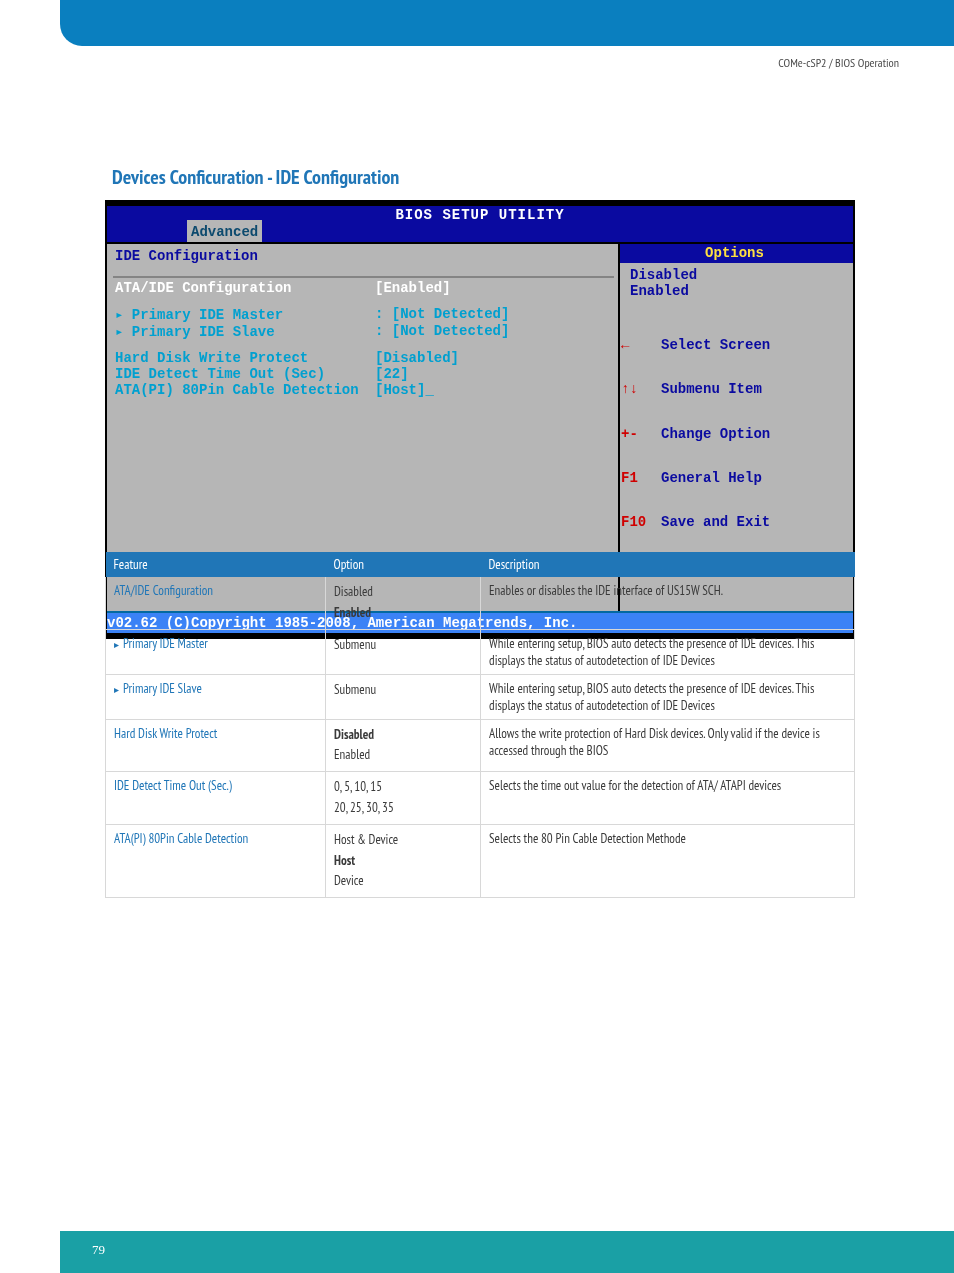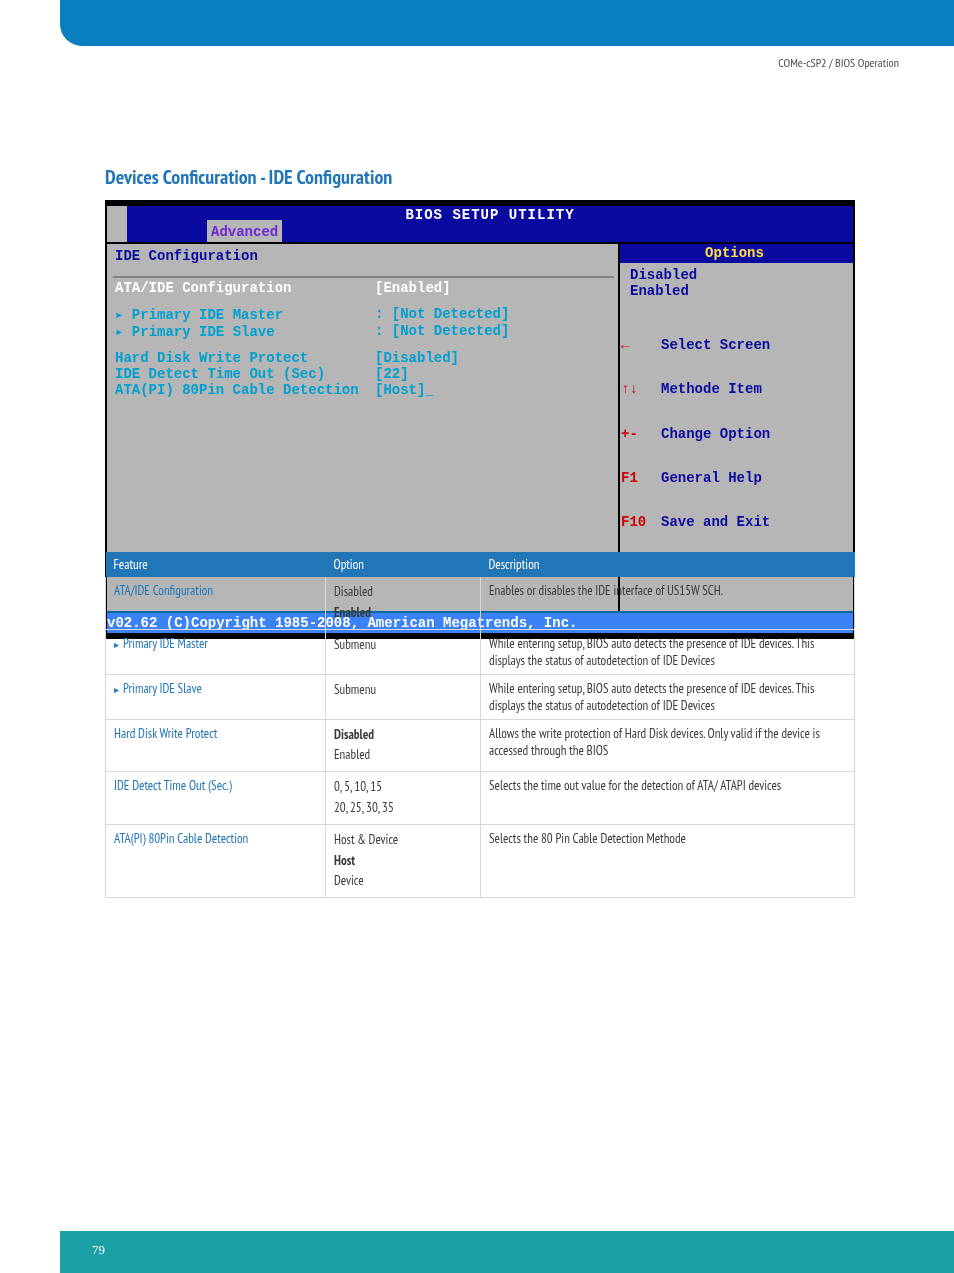--- a/index.html
+++ b/index.html
@@ -4,29 +4,29 @@
 <style>
   * { box-sizing: border-box; margin: 0; padding: 0; }
   html, body { width: 954px; height: 1273px; background: #fff; font-family: "PT Sans", "Segoe UI", sans-serif; }
   body { position: relative; }
 
   .top-banner { position: absolute; top: 0; left: 60px; right: 0; height: 46px; background: linear-gradient(#0a7fbf, #0a7fbf); border-bottom-left-radius: 22px; }
   .top-banner::after { content:""; }
 
   .breadcrumb { position: absolute; top: 55px; right: 55px; font-size: 12px; color: #4a4a4a; font-family: "PT Sans Narrow","Segoe UI",sans-serif; }
 
-  .section-title { position: absolute; top: 164px; left: 105px; color: #2076b7; font-size: 20px; font-weight: bold; font-family: "PT Sans Narrow","Segoe UI",sans-serif; }
+  .section-title { position: absolute; top: 164px; left: 112px; color: #2076b7; font-size: 20px; font-weight: bold; font-family: "PT Sans Narrow","Segoe UI",sans-serif; }
 
   
   .bios { position: absolute; top: 200px; left: 105px; width: 750px; font-family: "Courier New", monospace; font-weight: bold; font-size: 14px; color: #000; }
   .bios-outer { border: 2px solid #000; background: #b6b6b6; }
-  .bios-title-bar { background: #0a0aa0; color: #fff; display: flex; flex-direction: column; align-items: center; margin-left: 20px; }
+  .bios-title-bar { background: #0a0aa0; color: #fff; display: flex; flex-direction: column; align-items: center; }
   .bios-title-bar .title-row { width: 100%; text-align: center; font-weight: bold; letter-spacing: 1px; padding: 1px 0; }
   .bios-tabs-row { width: 100%; padding: 0 0 2px 80px; }
-  .bios-tabs-row .tab { background: #b6b6b6; color: #6d28d9; padding: 4px 4px; text-align: right; }
+  .bios-tabs-row .tab { background: #b6b6b6; color: #0c4a6e; padding: 4px 4px; text-align: right; }
 
   .bios-body { display: flex; background: #b6b6b6; }
   .bios-left { flex: 1; padding: 2px 4px 6px 6px; border-top: 2px solid #000; border-right: 0; }
   .bios-left .subtitle { color: #0a0aa0; font-weight: bold; padding: 2px 0 8px 2px; }
   .bios-left .row { display: flex; color: #00a0d0; padding: 0 0 0 2px; }
   .bios-left .row.sel { color: #fff; }
   .bios-left .row .lbl { width: 260px; white-space: pre; }
   .bios-left .row .val { white-space: pre; }
   .bios-left .spacer { height: 10px; }
   .bios-left .divider { border-top: 2px solid #848484; margin: 4px 0 2px 0; }
@@ -109,21 +109,21 @@
         <div style="height:120px"></div>
       </div>
       <div class="bios-right">
         <div class="options-title">Options</div>
         <div class="options-body">
           <div class="opt">Disabled</div>
           <div class="opt">Enabled</div>
         </div>
         <div class="keys">
           <div><span class="k">←</span><span class="a">Select Screen</span></div>
-          <div><span class="k">↑↓</span><span class="a">Methode Item</span></div>
+          <div><span class="k">↑↓</span><span class="a">Submenu Item</span></div>
           <div><span class="k">+-</span><span class="a">Change Option</span></div>
           <div><span class="k">F1</span><span class="a">General Help</span></div>
           <div><span class="k">F10</span><span class="a">Save and Exit</span></div>
           <div><span class="k">ESC</span><span class="a">Exit</span></div>
         </div>
       </div>
     </div>
     <div class="bios-footer">v02.62 (C)Copyright 1985-2008, American Megatrends, Inc.</div>
   </div>
   <div class="black-rail"></div>

